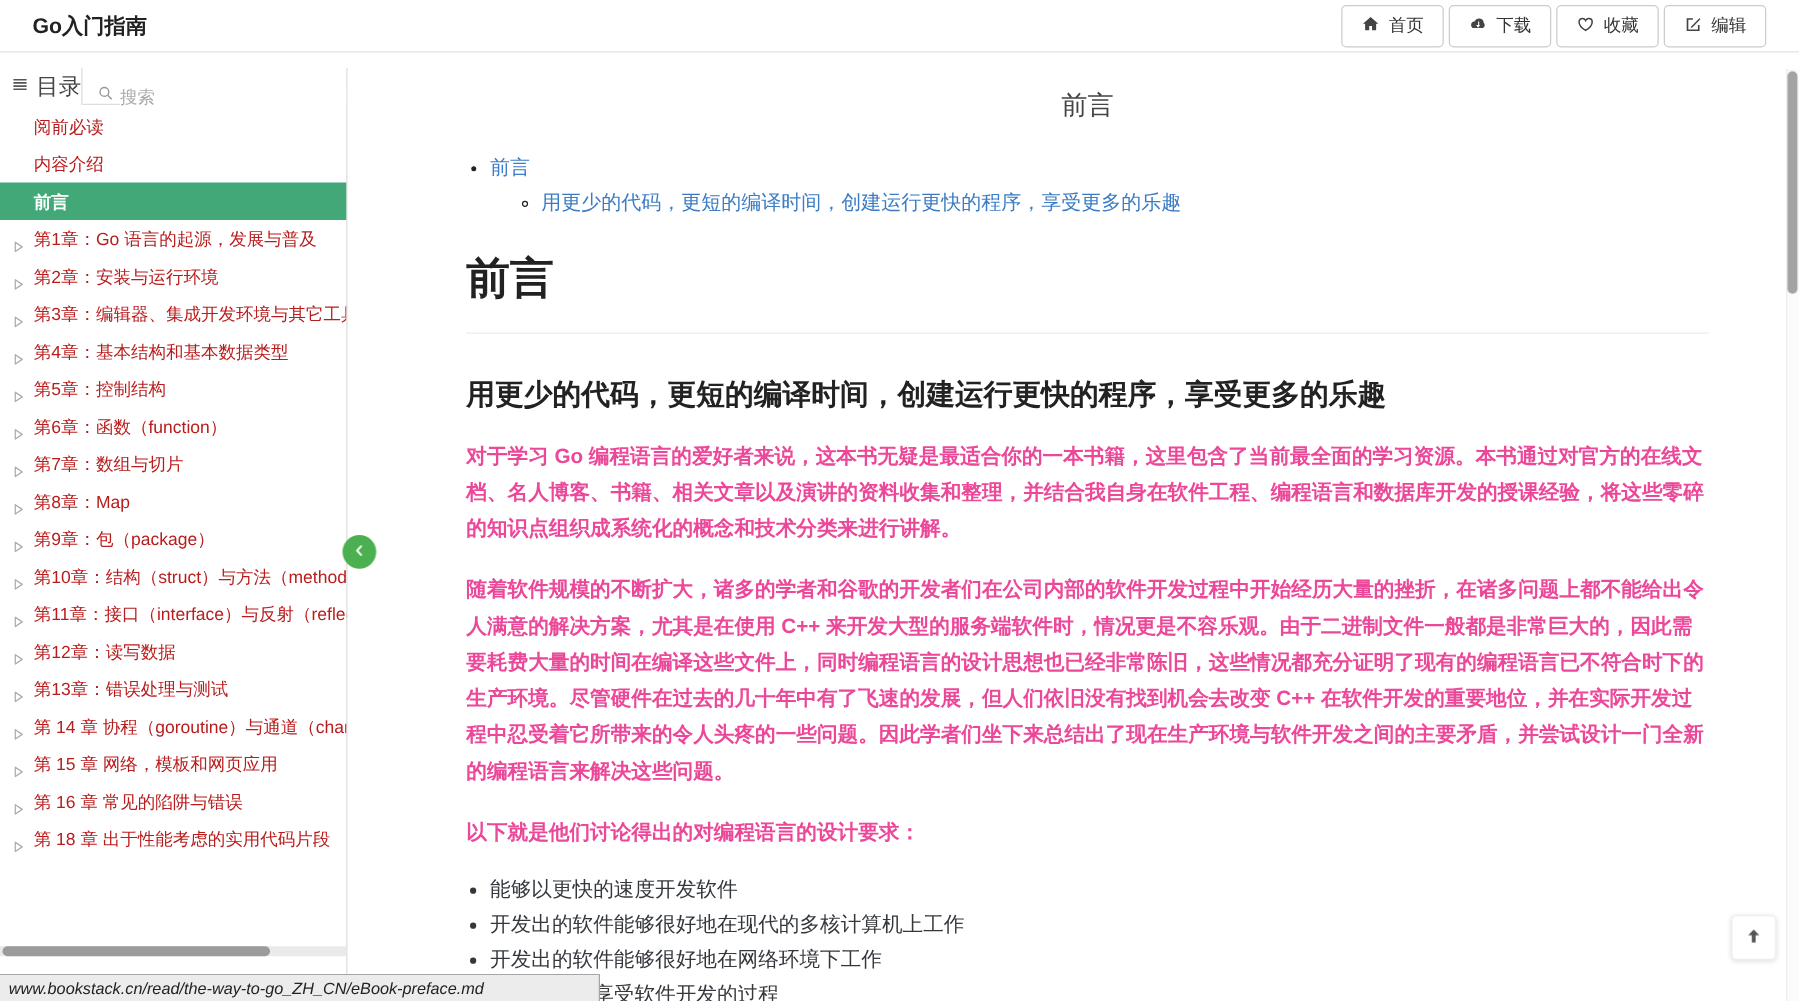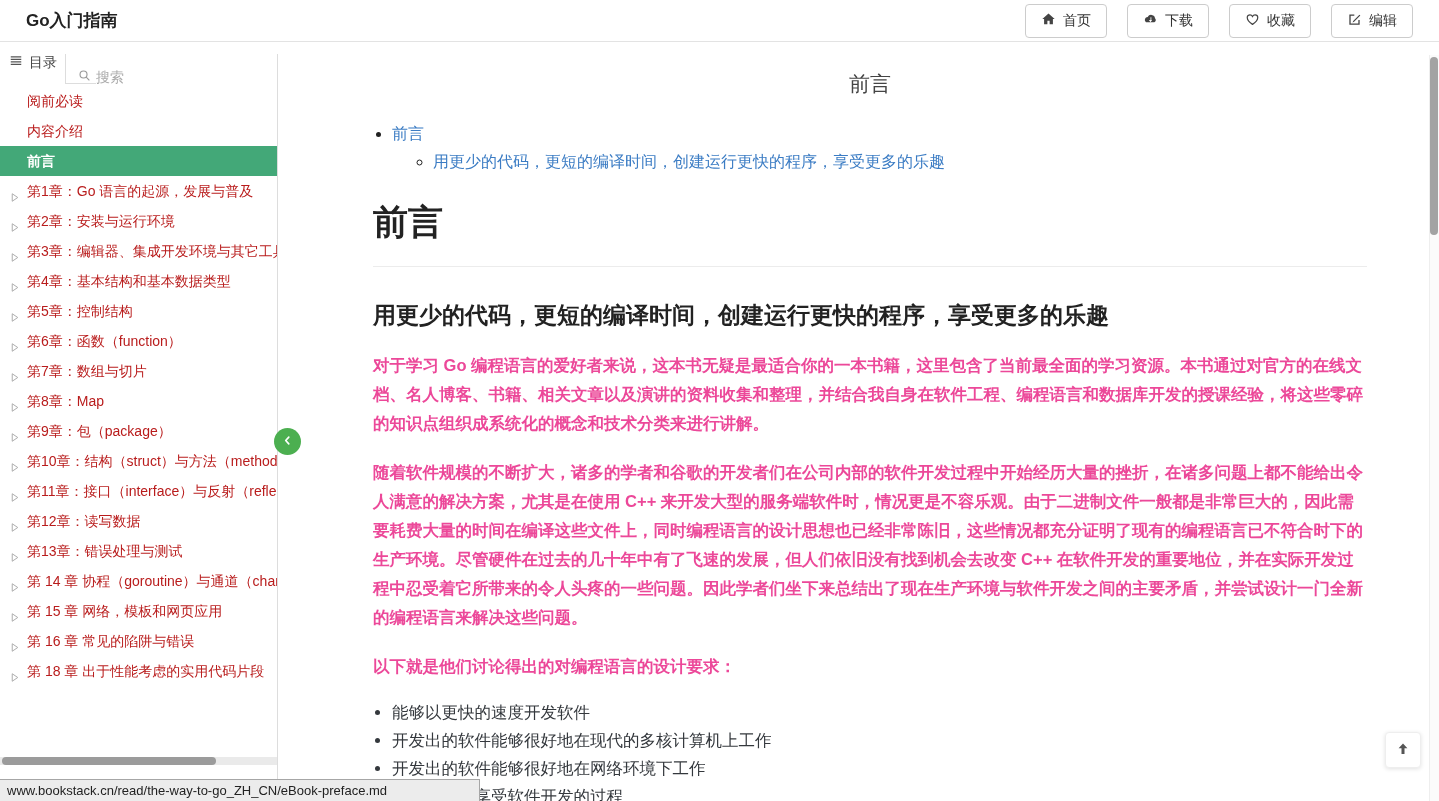--- a/index.html
+++ b/index.html
@@ -4,32 +4,32 @@
 <style>
   * { margin:0; padding:0; box-sizing:border-box; }
   html,body { width:1439px; height:801px; overflow:hidden; background:#fff;
     font-family:"Liberation Sans","DejaVu Sans",sans-serif; color:#333; }
 
   
   .app-header { position:fixed; top:0; left:0; right:0; height:42px; background:#fff;
     border-bottom:1px solid #e3e3e3; display:flex; align-items:center;
     justify-content:space-between; padding:0 26px; z-index:30; }
   .book-title { font-size:17px; font-weight:bold; color:#222; }
-  .header-actions { display:flex; gap:20px; }
+  .header-actions { display:flex; gap:4px; }
   .hbtn { display:flex; align-items:center; gap:7px; background:#fff;
     border:1px solid #ccc; border-radius:4px; padding:7px 15px; font-size:14px;
     color:#333; cursor:pointer; font-family:inherit; }
   .hbtn svg { width:15px; height:15px; }
 
   
   .sidebar { position:fixed; top:54px; left:0; bottom:0; width:278px; background:#fff;
     border-right:1px solid #ddd; z-index:10; }
   .side-toolbar { height:30px; display:flex; align-items:stretch; }
-  .toc-tab { width:82px; display:flex; align-items:flex-start; gap:6px; padding-left:9px;
-    font-size:14px; color:#444; border-right:1px solid #ddd; cursor:pointer; }
+  .toc-tab { width:82px; display:flex; align-items:center; gap:6px; padding-left:9px;
+    font-size:18px; color:#444; border-right:1px solid #ddd; cursor:pointer; }
   .toc-tab svg { width:14px; height:14px; }
   .search-box { flex:1; display:flex; align-items:center; gap:5px; padding-left:12px;
     border-bottom:1px solid #ddd;margin-top:16px; }
   .search-box svg { width:13px; height:13px; }
   .search-box input { border:none; outline:none; flex:1; font-size:14px; color:#333;
     font-family:inherit; }
   .search-box input::placeholder { color:#aaa; }
 
   .toc-list { position:absolute; top:32px; left:0; right:0; }
   .toc-item { position:relative; height:30px; line-height:30px; font-size:14px;
@@ -72,21 +72,21 @@
   .vscroll-thumb { position:absolute; top:2px; right:1px; width:8px; height:178px;
     background:#a3a3a3; border-radius:4px; }
   .back-to-top { position:fixed; right:18px; bottom:33px; width:36px; height:36px;
     background:#fff; border:1px solid #eee; border-radius:4px;
     box-shadow:0 1px 4px rgba(0,0,0,.12); cursor:pointer; z-index:50;
     display:flex; align-items:center; justify-content:center; }
   .back-to-top svg { width:16px; height:16px; }
   .status-bar { position:fixed; left:0; bottom:0; height:22px; width:480px;
     background:#ececec; border-top:1px solid #a6a6a6; border-right:1px solid #a6a6a6;
     font-size:13px; color:#222; line-height:21px; padding-left:7px; z-index:60;
-    white-space:nowrap; }
+    white-space:nowrap;font-style:italic; }
 </style>
 </head>
 <body>
 
 <header class="app-header">
   <div class="book-title">Go入门指南</div>
   <nav class="header-actions" id="header-actions">
       <button class="hbtn">
         <span><svg viewBox="0 0 16 16">
             <path d="M8 1.6 1.4 7.4h1.9V13h3.5V9.4h2.4V13h3.5V7.4h1.9z" fill="#444"></path>

